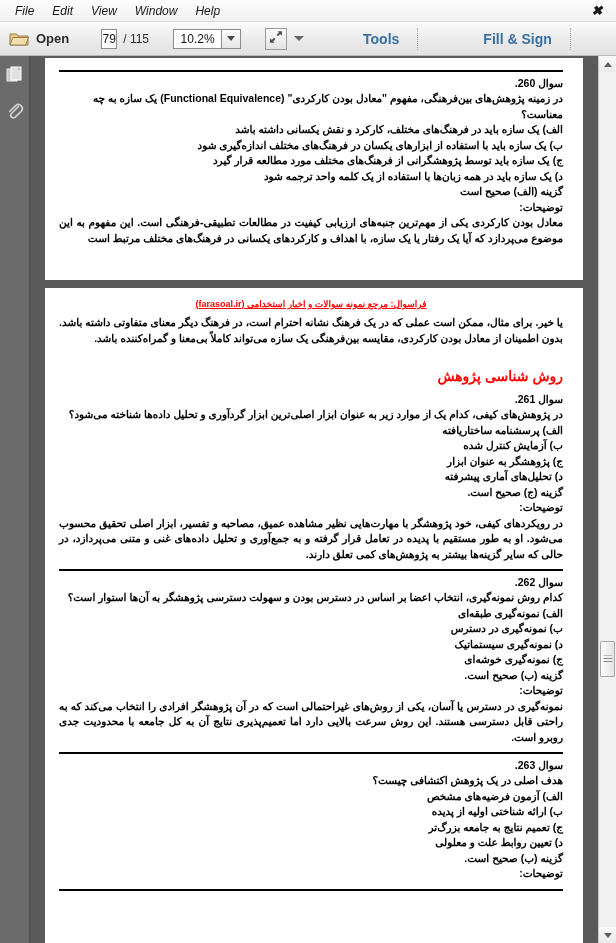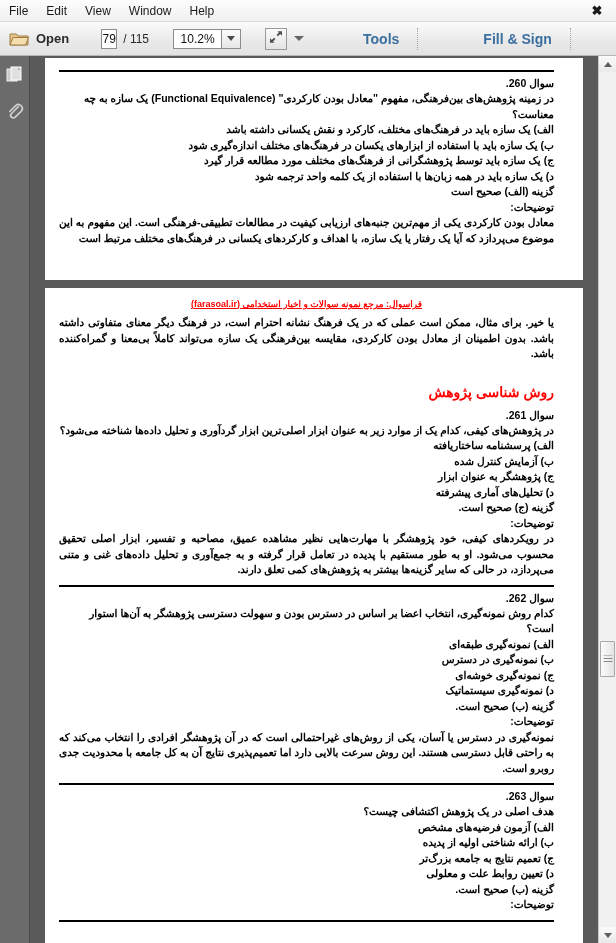--- a/index.html
+++ b/index.html
@@ -10,21 +10,23 @@
     background: #5a5a5a;
   }
 
   
   .menubar {
     height: 22px;
     background: linear-gradient(#fdfdfd, #f0f0f0);
     border-bottom: 1px solid #d8d8d8;
     display: flex;
     align-items: center;
+    padding-left: 6px;
     position: relative;
+    font-style: italic;
   }
   .menu-item {
     font-size: 12px;
     color: #1a1a1a;
     padding: 2px 9px;
     line-height: 16px;
     cursor: default;
   }
   .win-close {
     position: absolute;
@@ -162,21 +164,21 @@
   }
   .page {
     background: #fff;
     margin: 0 auto;
     position: relative;
     border: none;
   }
   .page.first { height: 222px; margin-top: 2px; }
   .page.second { height: 660px; margin-top: 8px; }
   .page-inner {
-    padding: 10px 29px 0 14px;
+    padding: 10px 20px 0 14px;
     direction: rtl;
     text-align: right;
   }
 
   
   .vscroll {
     width: 18px;
     background: #f1f1f1;
     border-left: 1px solid #c9c9c9;
     position: relative;
@@ -390,22 +392,22 @@
           <div class="exp-body">در رویکردهای کیفی، خود پژوهشگر با مهارت‌هایی نظیر مشاهده عمیق، مصاحبه و تفسیر، ابزار اصلی تحقیق محسوب می‌شود. او به طور مستقیم با پدیده در تعامل قرار گرفته و به جمع‌آوری و تحلیل داده‌های غنی و متنی می‌پردازد، در حالی که سایر گزینه‌ها بیشتر به پژوهش‌های کمی تعلق دارند.</div>
         </div>
 
         <hr class="rule">
 
         <div>
           <div class="q-num">سوال 262.</div>
           <div class="q-text">کدام روش نمونه‌گیری، انتخاب اعضا بر اساس در دسترس بودن و سهولت دسترسی پژوهشگر به آن‌ها استوار است؟</div>
           <div class="opt">الف) نمونه‌گیری طبقه‌ای</div>
           <div class="opt">ب) نمونه‌گیری در دسترس</div>
+          <div class="opt">د) نمونه‌گیری سیستماتیک</div>
           <div class="opt">ج) نمونه‌گیری خوشه‌ای</div>
-          <div class="opt">د) نمونه‌گیری سیستماتیک</div>
           <div class="ans">گزینه (ب) صحیح است.</div>
           <div class="exp-label">توضیحات:</div>
           <div class="exp-body">نمونه‌گیری در دسترس یا آسان، یکی از روش‌های غیراحتمالی است که در آن پژوهشگر افرادی را انتخاب می‌کند که به راحتی قابل دسترسی هستند. این روش سرعت بالایی دارد اما تعمیم‌پذیری نتایج آن به کل جامعه با محدودیت جدی روبرو است.</div>
         </div>
 
         <hr class="rule">
 
         <div>
           <div class="q-num">سوال 263.</div>
           <div class="q-text">هدف اصلی در یک پژوهش اکتشافی چیست؟</div>

